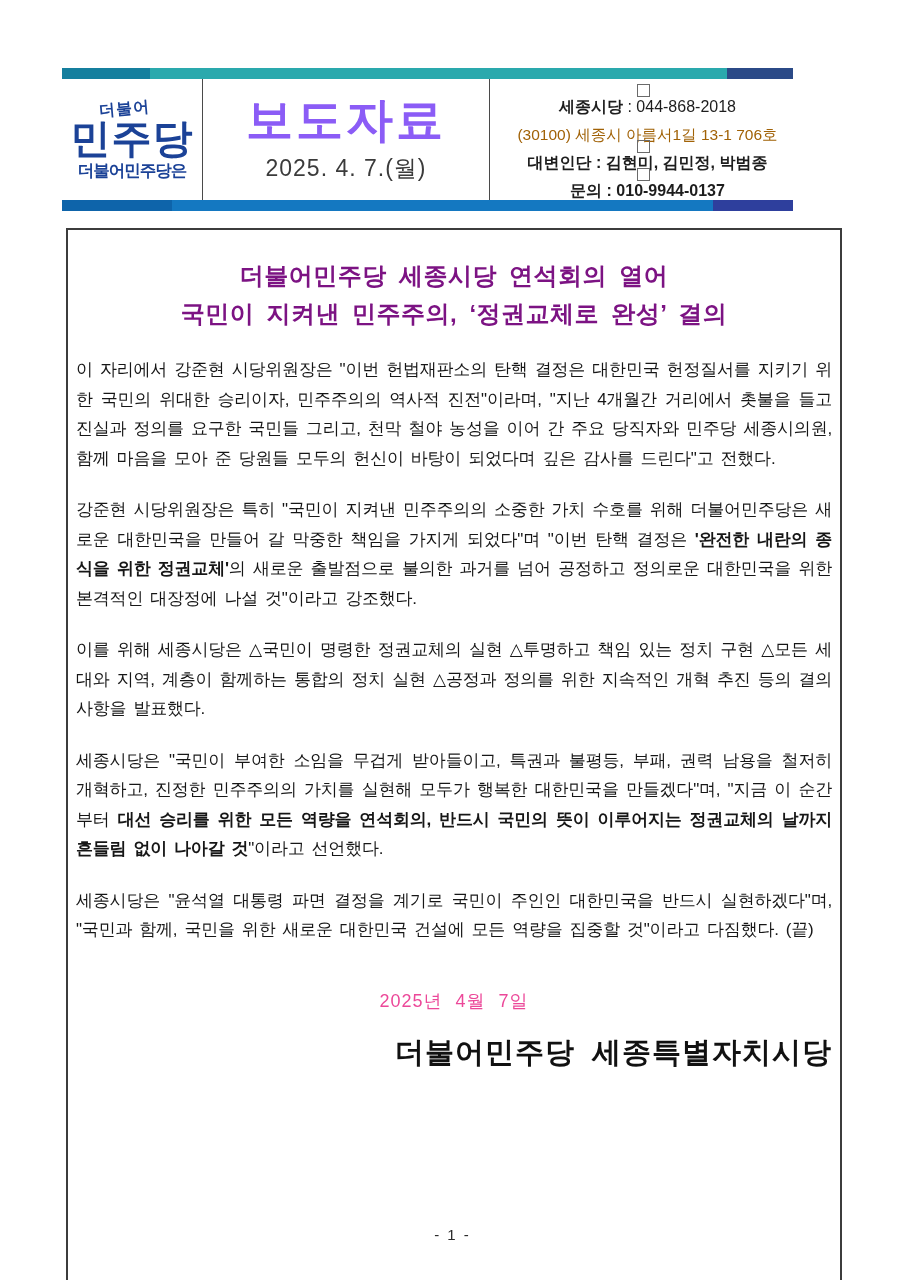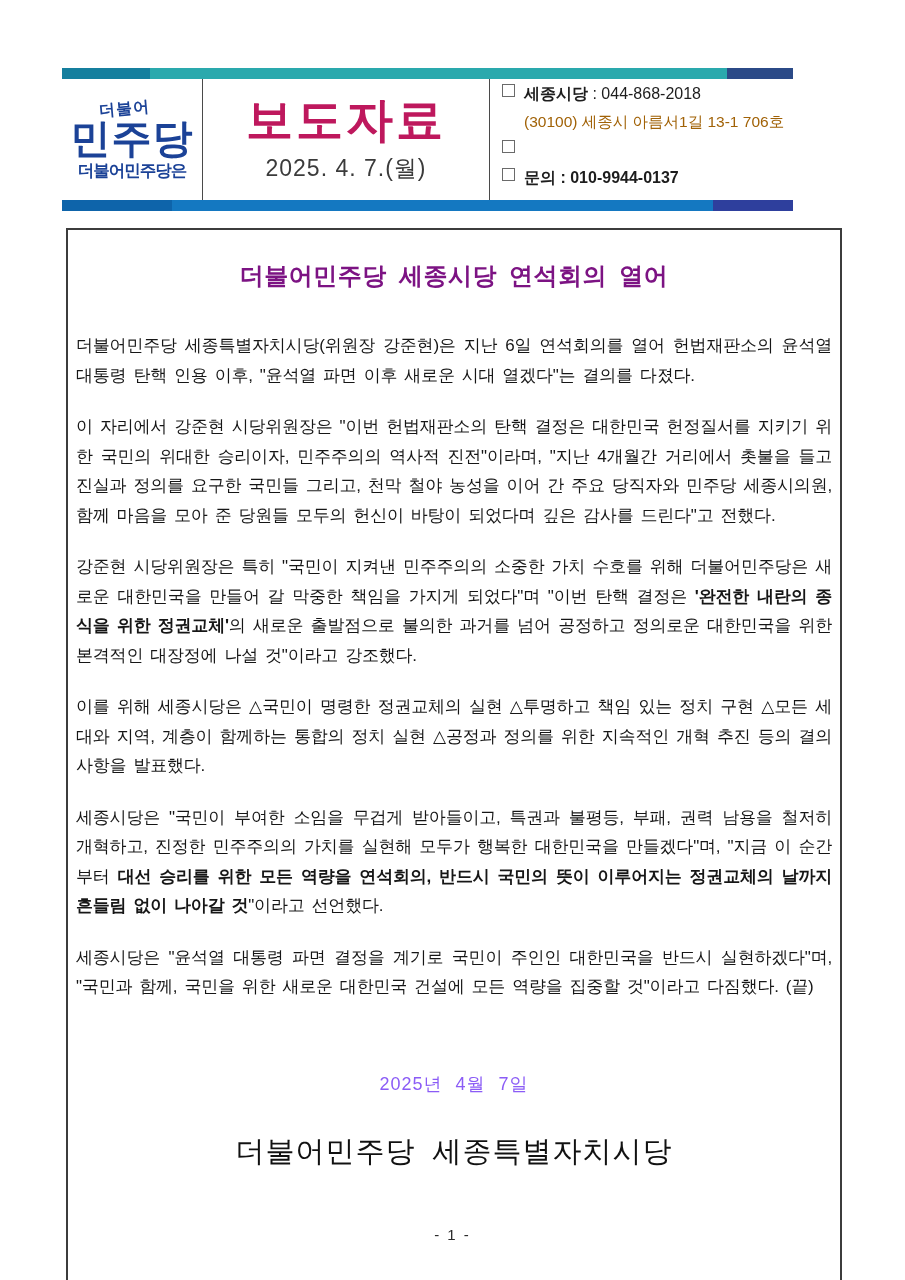--- a/index.html
+++ b/index.html
@@ -96,24 +96,25 @@
     flex: 1;
     display: flex;
     flex-direction: column;
     justify-content: center;
     padding-left: 12px;
     white-space: nowrap;
     overflow: visible;
   }
   .contact-line {
     display: flex;
-    align-items: flex-start;
+    align-items: center;
     height: 28px;
     font-size: 16px;
     color: #1d1d1d;
+    flex-direction: column;
   }
   .sq {
     display: inline-block;
     width: 11px;
     height: 11px;
     border: 1.5px solid #6a6a6a;
     margin-right: 9px;
     flex: 0 0 auto;
   }
   .sq.hidden { visibility: hidden; }
@@ -145,32 +146,32 @@
     font-size: 17px;
     line-height: 29.5px;
     color: #161616;
     text-align: justify;
     text-align-last: left;
     word-spacing: 2.5px;
     letter-spacing: -0.2px;
   }
   .body-p.first { margin-top: 36px; }
   .date-line {
-    margin-top: 70px;
+    margin-top: 44px;
     text-align: center;
     font-size: 18px;
-    color: #8b5cf6;
+    color: #ec4899;
     word-spacing: 7px;
     letter-spacing: 1px;
   }
   .signature {
-    margin-top: 36px;
-    text-align: center;
+    margin-top: 20px;
+    text-align: right;
     font-size: 29px;
-    font-weight: 400;
+    font-weight: 700;
     color: #111;
     letter-spacing: 1px;
     word-spacing: 8px;
   }
 
   .page-number {
     position: absolute;
     left: 0;
     right: 0;
     top: 1226px;
@@ -195,58 +196,59 @@
     <div class="mast-body">
       <div class="logo-cell" style="color: rgb(27, 66, 151);">
         <div class="logo-slogan">더불어</div>
         <div class="logo-party">민주당</div>
         <div class="logo-branch">더불어민주당은</div>
       </div>
 
       <div class="v-divider"></div>
 
       <div class="doc-cell">
-        <div class="doc-type" style="color: #be185d;">보도자료</div>
+        <div class="doc-type" style="color: #8b5cf6;">보도자료</div>
         <div class="doc-date">2025. 4. 7.(월)</div>
       </div>
 
       <div class="v-divider"></div>
 
       <div class="contact-cell">
         <div class="contact-line">
           <span class="sq"></span>
           <span><span style="font-weight: 700;">세종시당</span><span> : 044-868-2018</span></span>
         </div>
         <div class="contact-line small">
           <span class="sq hidden"></span>
           <span><span>(30100) 세종시 아름서1길 13-1 706호</span></span>
         </div>
         <div class="contact-line">
           <span class="sq"></span>
+          <span><span style="font-weight: 700;">대변인단 : 김현미, 김민정, 박범종</span></span>
         </div>
         <div class="contact-line">
           <span class="sq"></span>
           <span><span style="font-weight: 700;">문의 : 010-9944-0137</span></span>
         </div>
       </div>
     </div>
 
     <div class="accent-bar bottom-bar">
       <span class="seg s1" style="background: rgb(14, 100, 170);"></span>
       <span class="seg s2" style="background: rgb(20, 120, 193);"></span>
       <span class="seg s3" style="background: rgb(46, 63, 157);"></span>
     </div>
   </header>
 
   <main class="doc-box">
     <h1 class="headline" style="color: rgb(124, 19, 131);">
       <div>더불어민주당 세종시당 연석회의 열어</div>
+      <div>국민이 지켜낸 민주주의, ‘정권교체로 완성’ 결의</div>
     </h1>
 
-    <p class="body-p first"><span>더불어민주당 세종특별자치시당(위원장 강준현)은 지난 6일 연석회의를 열어 헌법재판소의 윤석열 대통령 탄핵 인용 이후, "윤석열 파면 이후 새로운 시대 열겠다"는 결의를 다졌다.</span></p>
     <p class="body-p"><span>이 자리에서 강준현 시당위원장은 "이번 헌법재판소의 탄핵 결정은 대한민국 헌정질서를 지키기 위한 국민의 위대한 승리이자, 민주주의의 역사적 진전"이라며, "지난 4개월간 거리에서 촛불을 들고 진실과 정의를 요구한 국민들 그리고, 천막 철야 농성을 이어 간 주요 당직자와 민주당 세종시의원, 함께 마음을 모아 준 당원들 모두의 헌신이 바탕이 되었다며 깊은 감사를 드린다"고 전했다.</span></p>
     <p class="body-p"><span>강준현 시당위원장은 특히 "국민이 지켜낸 민주주의의 소중한 가치 수호를 위해 더불어민주당은 새로운 대한민국을 만들어 갈 막중한 책임을 가지게 되었다"며 "이번 탄핵 결정은 </span><span style="font-weight: 700;">'완전한 내란의 종식을 위한 정권교체'</span><span>의 새로운 출발점으로 불의한 과거를 넘어 공정하고 정의로운 대한민국을 위한 본격적인 대장정에 나설 것"이라고 강조했다.</span></p>
     <p class="body-p"><span>이를 위해 세종시당은 △국민이 명령한 정권교체의 실현 △투명하고 책임 있는 정치 구현 △모든 세대와 지역, 계층이 함께하는 통합의 정치 실현 △공정과 정의를 위한 지속적인 개혁 추진 등의 결의사항을 발표했다.</span></p>
     <p class="body-p"><span>세종시당은 "국민이 부여한 소임을 무겁게 받아들이고, 특권과 불평등, 부패, 권력 남용을 철저히 개혁하고, 진정한 민주주의의 가치를 실현해 모두가 행복한 대한민국을 만들겠다"며, "지금 이 순간부터 </span><span style="font-weight: 700;">대선 승리를 위한 모든 역량을 연석회의, 반드시 국민의 뜻이 이루어지는 정권교체의 날까지 흔들림 없이 나아갈 것</span><span>"이라고 선언했다.</span></p>
     <p class="body-p"><span>세종시당은 "윤석열 대통령 파면 결정을 계기로 국민이 주인인 대한민국을 반드시 실현하겠다"며, "국민과 함께, 국민을 위한 새로운 대한민국 건설에 모든 역량을 집중할 것"이라고 다짐했다. (끝)</span></p>
 
     <div class="date-line">2025년 4월 7일</div>
     <div class="signature">더불어민주당 세종특별자치시당</div>
   </main>
 

